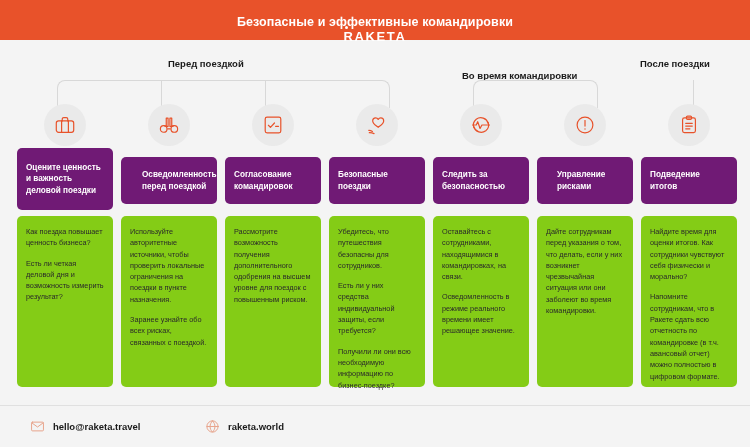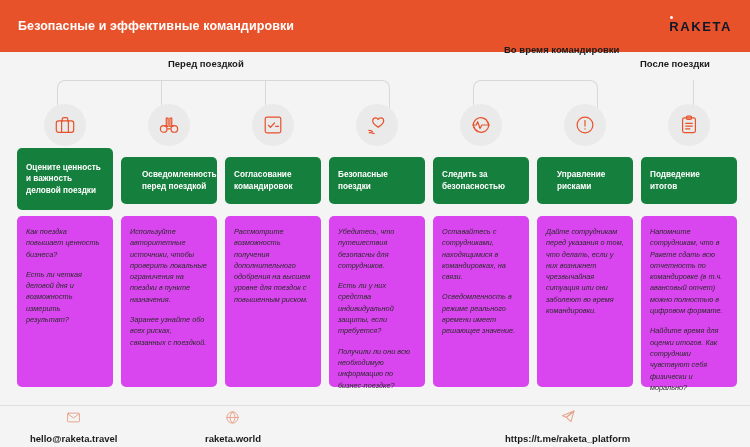--- a/index.html
+++ b/index.html
@@ -10,48 +10,49 @@
     overflow:hidden;
   }
   #page {
     position:relative;
     width:750px; height:447px;
     background:#f4f4f4;
   }
 
   
   .header {
-    position:absolute; left:0; top:0; width:750px; height:52px;
+    position:absolute; left:0; top:0; width:750px; height:40px;
     background:#e8522a;
     display:flex; align-items:center; justify-content:space-between;
-    padding:0 18px;
+    padding:15px 18px;
+    flex-direction:column;
   }
   .header-title {
     color:#ffffff; font-size:12.5px; font-weight:bold;
     letter-spacing:.1px; white-space:nowrap;
   }
   .logo {
     display:flex; align-items:flex-start; gap:0px;
-    color:#0f172a; font-size:13px; font-weight:bold; letter-spacing:1.6px;
+    color:#ffffff; font-size:13px; font-weight:bold; letter-spacing:1.6px;
   }
   .logo .logo-mark {
     position:relative; display:inline-block;
   }
   .logo .logo-mark::after {
     content:""; position:absolute; top:-3px; left:1px;
     width:3px; height:3px; background:#ffffff; border-radius:50%;
   }
 
   
   .phase {
     position:absolute; font-size:9.5px; font-weight:bold; color:#1b1b1b;
     white-space:nowrap;
   }
   #phase-0 { left:168px; top:58px; }
-  #phase-1 { left:462px; top:44px;margin-left:42px; }
+  #phase-1 { left:462px; top:70px; }
   #phase-2 { left:640px; top:58px; }
 
   
   .bracket { position:absolute; }
   .bracket .hline {
     position:absolute; top:0; left:0; height:1px; background:#d8d8d8;
   }
   .bracket .vline {
     position:absolute; top:0; width:1px; background:#d8d8d8;
   }
@@ -77,43 +78,43 @@
   .icon-circle {
     position:absolute; top:104px; left:50%; transform:translateX(-50%);
     width:42px; height:42px; border-radius:50%;
     background:#eaeaea;
     display:flex; align-items:center; justify-content:center;
   }
   .icon-circle svg { display:block; }
 
   .title-card {
     position:absolute; left:0; width:96px;
-    background:#15803d; border-radius:5px;
+    background:#701a75; border-radius:5px;
     color:#ffffff; font-size:8.2px; font-weight:bold; line-height:1.42;
     padding:9px 9px;
     display:flex; align-items:center;
   }
   .body-card {
     position:absolute; left:0; width:96px;
-    background:#d946ef; border-radius:5px;
+    background:#84cc16; border-radius:5px;
     padding:10px 9px;
-    color:#2a2a2a; font-size:7.3px; line-height:1.55;font-style:italic;
+    color:#2a2a2a; font-size:7.3px; line-height:1.55;
   }
   .body-card p { margin-bottom:9px; }
   .body-card p:last-child { margin-bottom:0; }
 
   
   .footer {
     position:absolute; left:0; top:405px; width:750px; height:42px;
     background:#f4f4f4; border-top:1px solid #e0e0e0;
     display:flex; align-items:center;
   }
   .footer-item {
     position:absolute; display:flex; align-items:center; gap:8px;
-    font-size:9.5px; font-weight:bold; color:#1b1b1b; white-space:nowrap;flex-direction:column;
+    font-size:9.5px; font-weight:bold; color:#1b1b1b; white-space:nowrap;
   }
   #footer-email { left:30px; }
   #footer-site  { left:205px; }
   #footer-tg    { left:505px; }
   .footer-item svg { display:block; flex:none; }
 </style>
 </head>
 <body>
 
 <div id="page">
@@ -241,22 +242,22 @@
   <div class="col" id="col-6" style="left:641px;">
     <div class="icon-circle">
       <svg width="22" height="22" viewBox="0 0 24 24" fill="none" stroke="#e8522a" stroke-width="1.3" stroke-linecap="round" stroke-linejoin="round">
         <rect x="5" y="4.2" width="14" height="16.2" rx="2"></rect>
         <rect x="9.2" y="2.4" width="5.6" height="3.4" rx="1.2"></rect>
         <path d="M8.4 10.2h7.2M8.4 13.2h7.2M8.4 16.2h4.6"></path>
       </svg>
     </div>
     <div class="title-card" style="top:157px; height:47px;">Подведение итогов</div>
     <div class="body-card" style="top:216px; height:171px;">
+      <p>Найдите время для оценки итогов. Как сотрудники чувствуют себя физически и морально?</p>
       <p>Напомните сотрудникам, что в Ракете сдать всю отчетность по командировке (в т.ч. авансовый отчет) можно полностью в цифровом формате.</p>
-      <p>Найдите время для оценки итогов. Как сотрудники чувствуют себя физически и морально?</p>
     </div>
   </div>
 
   <div class="footer">
 
     <div class="footer-item" id="footer-email">
       <span>
         <svg width="15" height="15" viewBox="0 0 24 24" fill="none" stroke="#e8a48c" stroke-width="1.6" stroke-linecap="round" stroke-linejoin="round">
           <rect x="2.5" y="5" width="19" height="14" rx="1.6"></rect>
           <path d="M3 6.2l9 6.6 9-6.6"></path>
@@ -269,25 +270,16 @@
       <span>
         <svg width="15" height="15" viewBox="0 0 24 24" fill="none" stroke="#e8a48c" stroke-width="1.6" stroke-linecap="round" stroke-linejoin="round">
           <circle cx="12" cy="12" r="9"></circle>
           <path d="M3 12h18"></path>
           <path d="M12 3c2.6 2.7 3.9 5.7 3.9 9s-1.3 6.3-3.9 9c-2.6-2.7-3.9-5.7-3.9-9S9.4 5.7 12 3z"></path>
         </svg>
       </span>
       <span>raketa.world</span>
     </div>
 
-    <div class="footer-item" id="footer-tg">
-      <span>
-        <svg width="16" height="16" viewBox="0 0 24 24" fill="none" stroke="#e8a48c" stroke-width="1.6" stroke-linecap="round" stroke-linejoin="round">
-          <path d="M21 3L3.6 10.2l5.9 2.3L21 3z"></path>
-          <path d="M21 3l-4.6 16-6.9-6.5L21 3z"></path>
-        </svg>
-      </span>
-      <span>https://t.me/raketa_platform</span>
-    </div>
 
   </div>
 
 </div>
 
 </body></html>

